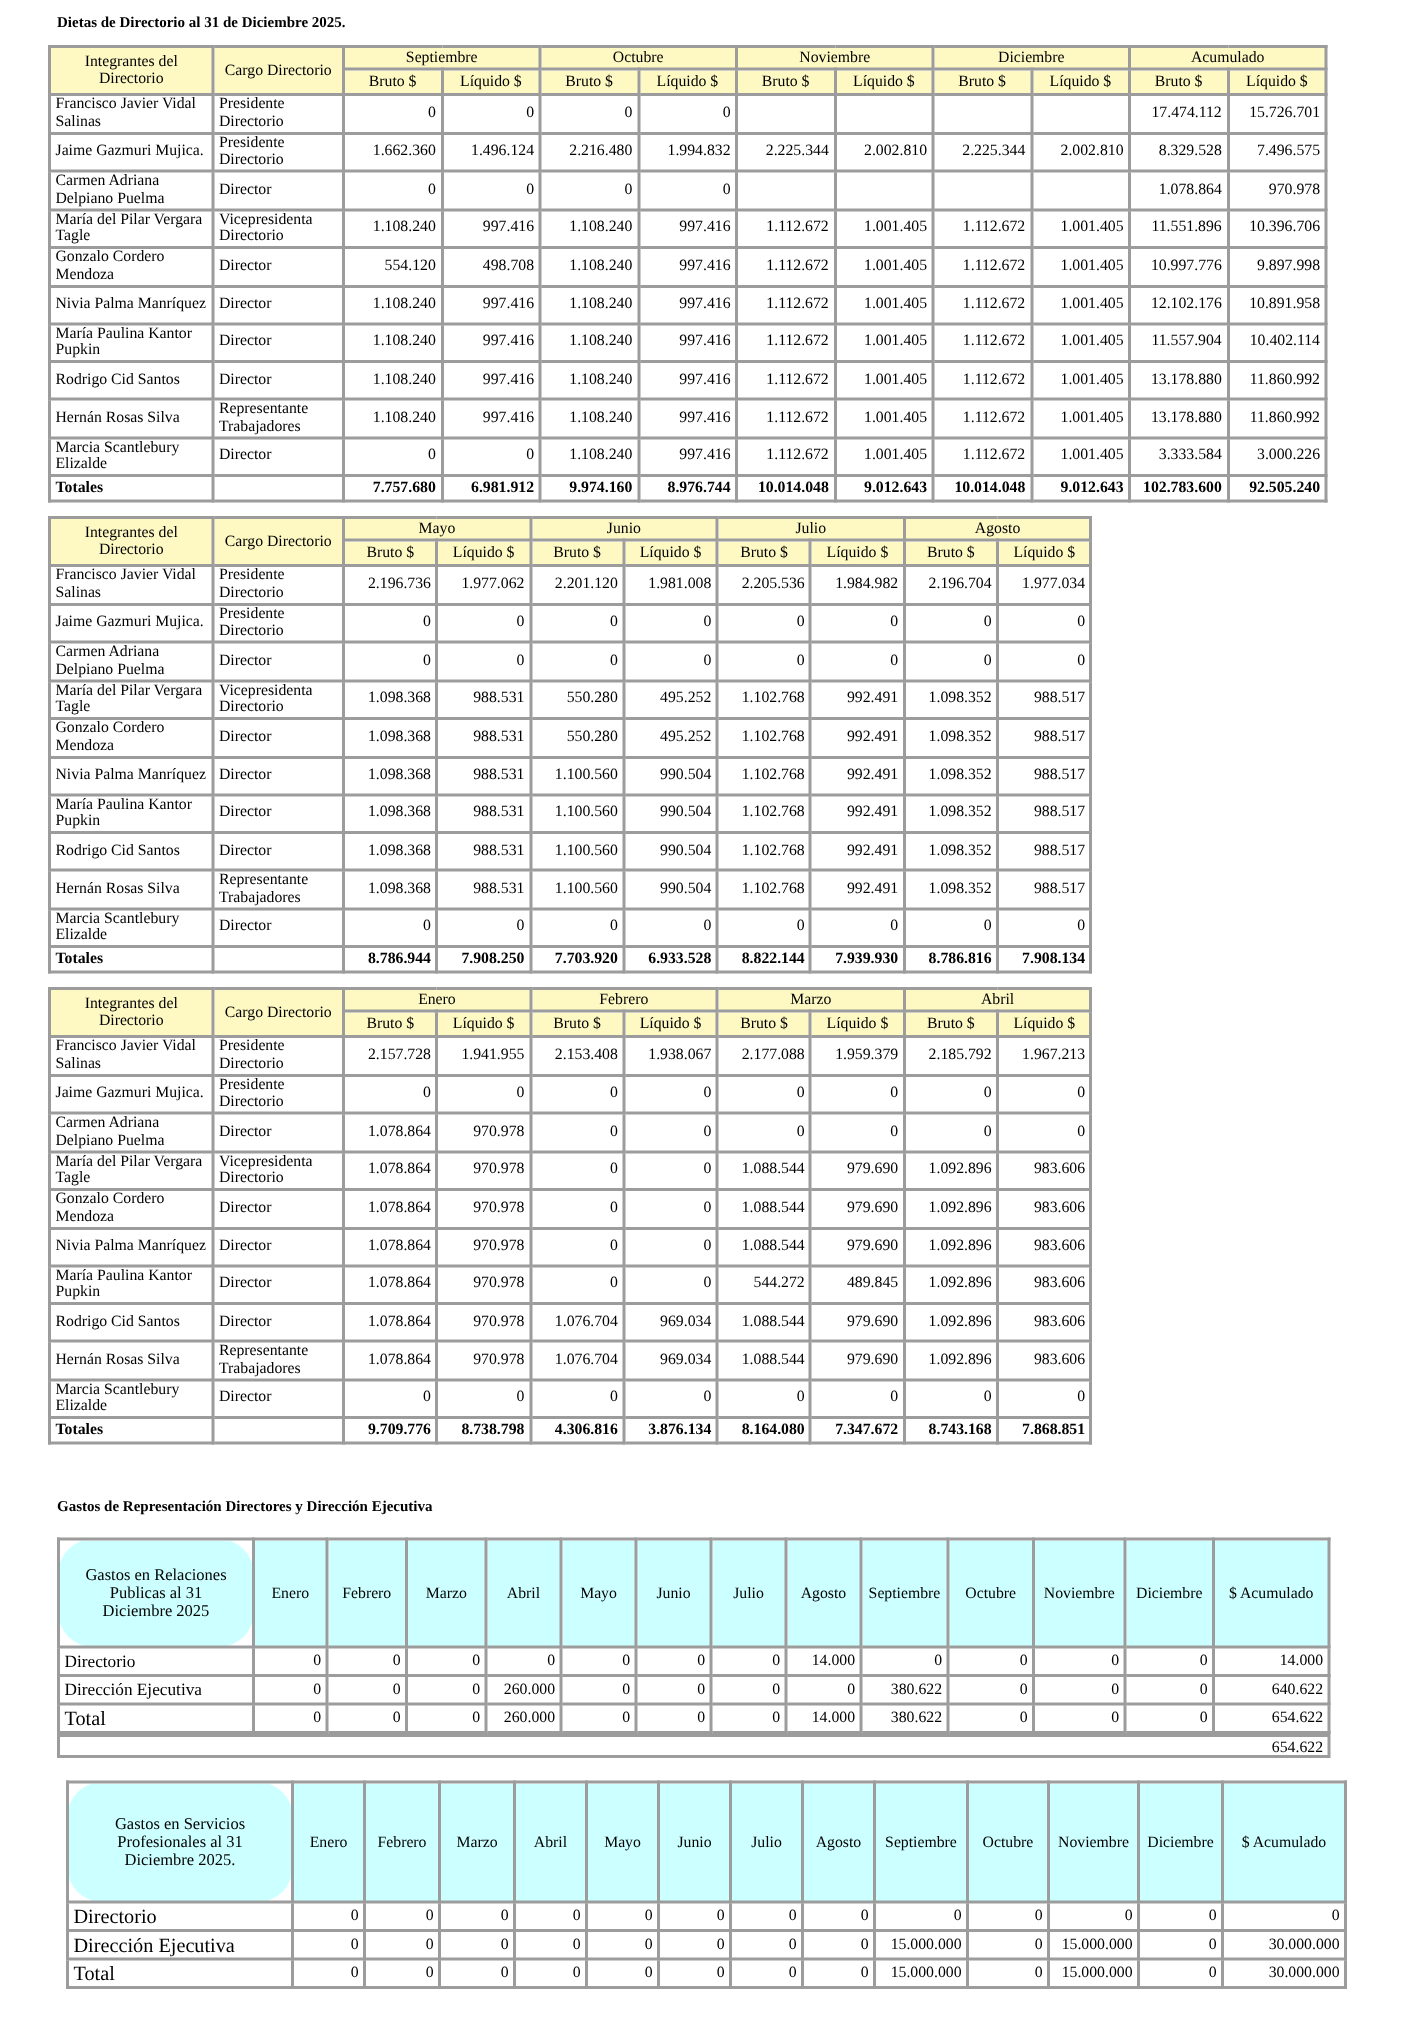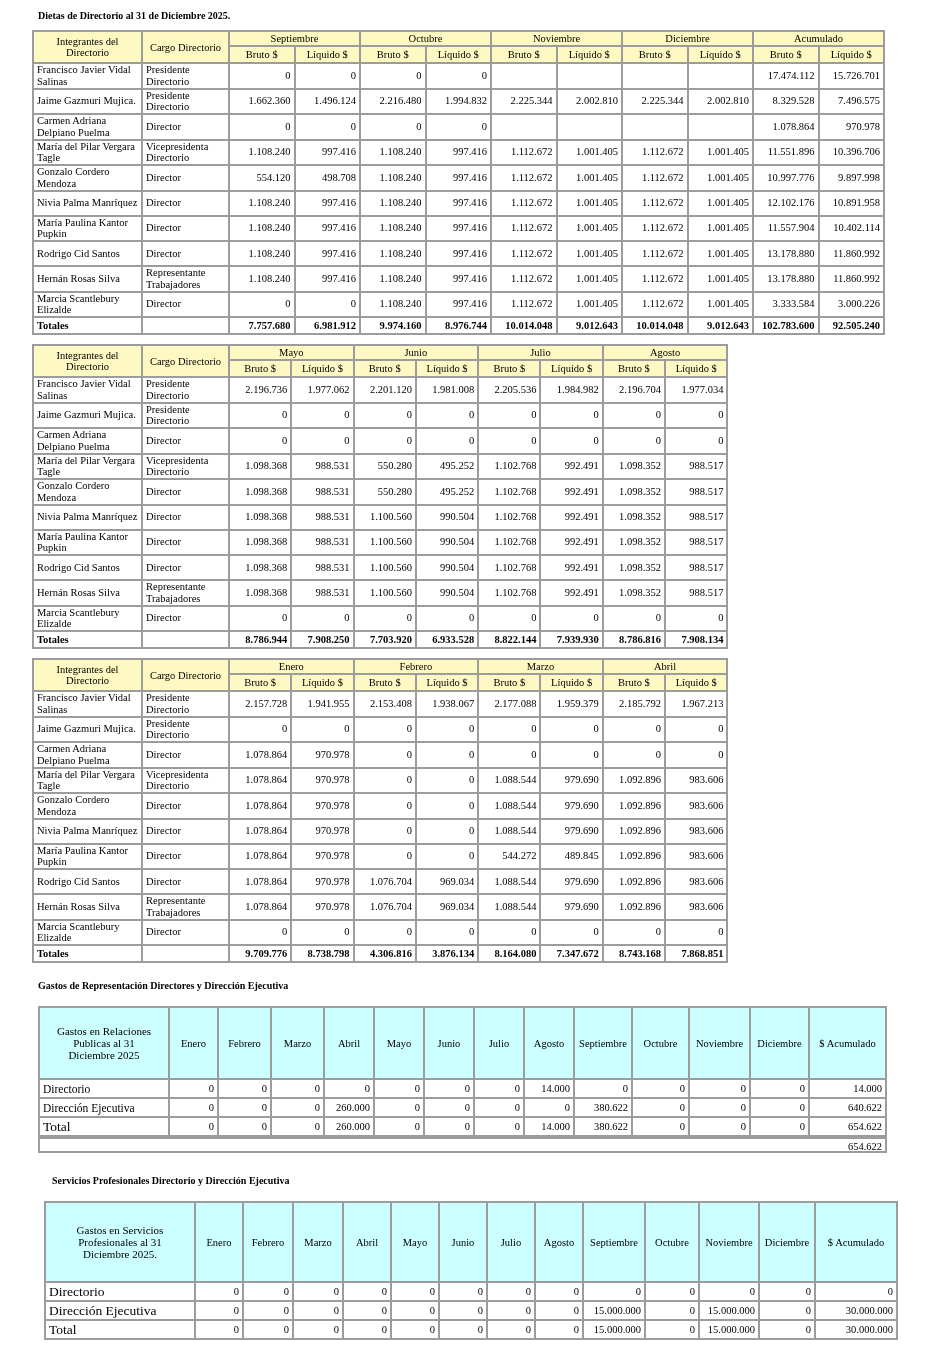--- a/index.html
+++ b/index.html
@@ -1,38 +1,38 @@
 <!DOCTYPE html>
 <html><head>
 <meta charset="utf-8">
 <style>
   html,body{margin:0;padding:0;}
   body{
     width:934px;height:1350px;background:#ffffff;color:#000;
     font-family:"Liberation Serif", serif;overflow:hidden;
   }
   .title{font-weight:bold;font-size:10px;margin:10px 0 9px 38px;}
-  .title.sec{margin-top:17px;margin-bottom:11px;}
+  .title.sec{margin-top:36px;margin-bottom:11px;}
   .title.third{margin-left:52px;margin-top:22px;}
   table.dt{border-collapse:collapse;table-layout:fixed;margin-left:32px;font-size:10.5px;}
   table.dt + table.dt{margin-top:9px;}
   .dt th,.dt td{border:2px solid #9c9c9c;padding:0 3px;overflow:hidden;}
   .dt th{background:#fef9c3;font-weight:normal;text-align:center;}
   .dt thead tr.mrow th{height:13px;}
   .dt thead tr.srow th{height:15px;}
   .dt tbody td{height:23px;line-height:1.12;}
   .dt td.num{text-align:right;}
   .dt tr.tot td{height:15px;font-weight:bold;}
   .ew{width:-moz-fit-content;width:fit-content;margin-left:38px;margin-top:15px;}
   .ew.ew1{margin-left:44px;}
   table.et{border-collapse:collapse;table-layout:fixed;font-size:10.5px;}
   .et th,.et td{border:2px solid #9c9c9c;padding:0 3px;overflow:hidden;}
   .et th{background:#ccffff;font-weight:normal;text-align:center;vertical-align:middle;}
   .et thead th{height:70px;}
-  .et th.corner{white-space:pre-line;font-size:11px;}
+  .et th.corner{white-space:pre-line;font-size:11px;border-radius:23px;}
   .et tbody td{height:17px;}
   .et td.num{text-align:right;}
   .et td.lbl{font-size:11.5px;}
   .et tbody tr:last-child td.lbl{font-size:13.5px;}
   .et.et1 td.lbl{font-size:13.5px;}
   .et.et1 thead th{height:78px;margin-left:28px;}
   .af{border:2px solid #9c9c9c;text-align:right;font-size:10.5px;padding:0 3px;
       margin-left:auto;height:16px;line-height:16px;box-sizing:border-box;}
 </style>
 </head>
@@ -659,21 +659,20 @@
             <td class="num">0</td>
             <td class="num">0</td>
             <td class="num">0</td>
             <td class="num">654.622</td>
           </tr>
         </tbody>
       </table>
     <div class="af">654.622</div>
   </div>
 
-  <div class="title sec third">Servicios Profesionales Directorio y Dirección Ejecutiva</div>
   <div class="ew ew1">
     <table class="et et1">
         <colgroup>
           <col style="width: 150px;">
           <col style="width: 48px;">
           <col style="width: 50px;">
           <col style="width: 50px;">
           <col style="width: 48px;">
           <col style="width: 48px;">
           <col style="width: 48px;">

